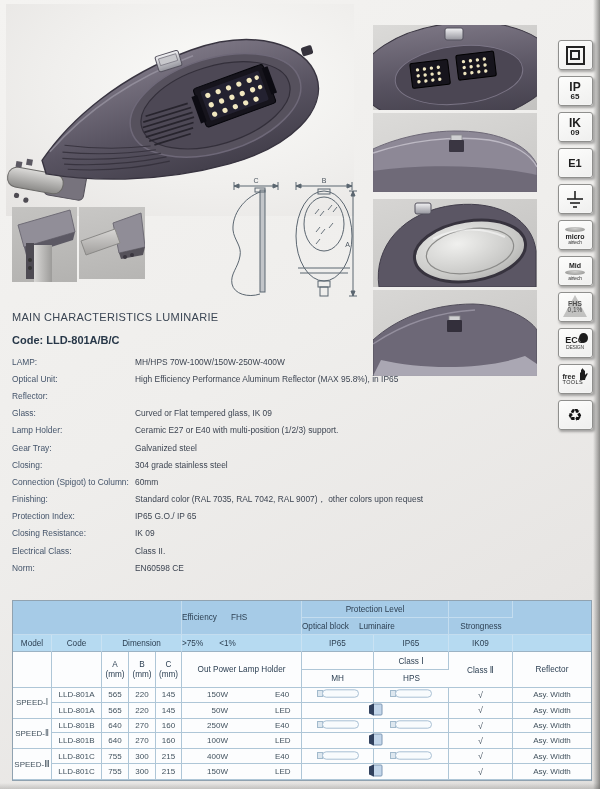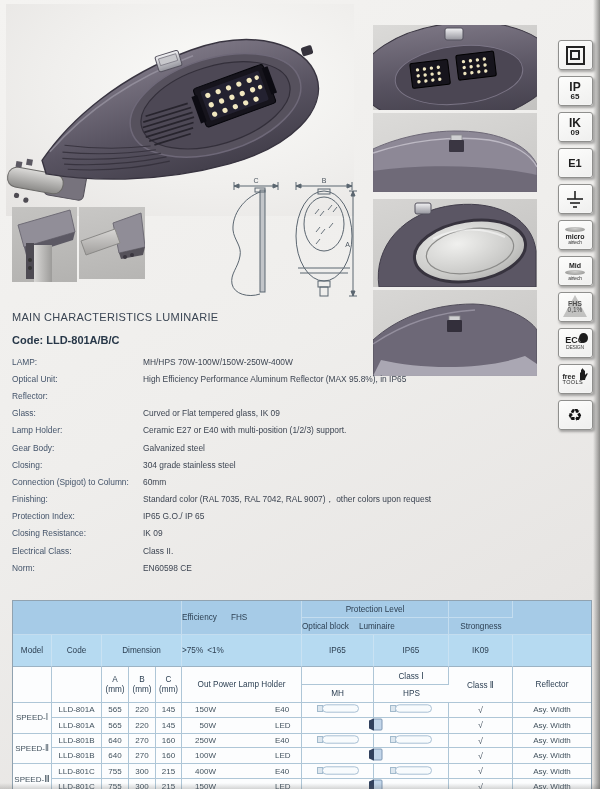--- a/index.html
+++ b/index.html
@@ -12,21 +12,21 @@
     background:linear-gradient(to bottom,rgba(90,90,88,0),rgba(90,90,88,.25));}
   .photo{position:absolute;overflow:hidden;}
   .photo svg{display:block;}
 
   
   .title{position:absolute;left:12px;top:311px;font-size:11px;color:#3a4553;letter-spacing:.3px;}
   .code{position:absolute;left:12px;top:334px;font-size:11px;font-weight:bold;color:#273748;}
   .specs{position:absolute;left:12px;top:353px;width:578px;}
   .spec-row{display:flex;height:17.2px;align-items:center;}
   .spec-label{width:123px;flex:0 0 123px;font-size:8.4px;color:#44546a;}
-  .spec-value{font-size:8.4px;color:#3d4552;margin-left:8px;}
+  .spec-value{font-size:8.4px;color:#3d4552;}
 
   
   .badges{position:absolute;left:556px;top:40px;width:38px;display:flex;flex-direction:column;gap:6px;align-items:center;}
   .badge{width:33px;height:28px;background:linear-gradient(160deg,#fdfdfc,#efefee);
     border:1px solid #8f8f8d;border-radius:3px;box-shadow:1.5px 2px 2.5px rgba(0,0,0,.3), inset 0 0 2px #fff;
     display:flex;flex-direction:column;align-items:center;justify-content:center;color:#1e1e1e;line-height:1;position:relative;}
   .badge .l1{font-size:12px;font-weight:bold;}
   .badge .l2{font-size:8px;font-weight:bold;}
   .badge .tiny{font-size:5px;color:#3a3a3a;letter-spacing:-.2px;}
   .badge .big{font-size:11px;font-weight:bold;}
@@ -44,21 +44,21 @@
   table{border-collapse:separate;border-spacing:0;table-layout:fixed;border:1px solid #90a2b0;}
   td{border-right:1px solid #aec6d7;border-bottom:1px solid #aec6d7;font-size:8.2px;color:#2e4154;
      text-align:center;vertical-align:middle;padding:0;overflow:hidden;white-space:nowrap;}
   td:last-child{border-right:none;}
   .hb{background:#a6cbe7;border-color:#c4ddef;margin-top:46px;}
   .hb2{background:#b6daf1;border-color:#c9e2f3;border-bottom-color:#9cb3c4;}
   .wc{background:#fcfdfe;}
   tr.data td{font-size:8px;color:#42525e;background:#fcfdfe;}
   .gap2{display:flex;gap:14px;}
   .gap2 span{display:inline-block;}
-  .pw{display:flex;justify-content:space-between;gap:12px;}
+  .pw{display:flex;justify-content:flex-end;gap:12px;}
   .pw .p{width:34px;text-align:right;}
   .pw .h{width:26px;text-align:left;margin-left:35px;}
   .mm{line-height:1.2;}
   .check{font-size:9px;color:#54616d;}
   .dimtxt{fill:#4a545e;font-size:7px;font-family:"Liberation Sans","DejaVu Sans",sans-serif;}
 </style>
 </head>
 <body>
 
 <div class="page">
@@ -380,21 +380,21 @@
       </div>
     <div class="spec-row">
         <span class="spec-label">Glass:</span>
         <span class="spec-value">Curved or Flat tempered glass, IK 09</span>
       </div>
     <div class="spec-row">
         <span class="spec-label">Lamp Holder:</span>
         <span class="spec-value">Ceramic E27 or E40 with multi-position (1/2/3) support.</span>
       </div>
     <div class="spec-row">
-        <span class="spec-label">Gear Body:</span>
+        <span class="spec-label">Gear Tray:</span>
         <span class="spec-value">Galvanized steel</span>
       </div>
     <div class="spec-row">
         <span class="spec-label">Closing:</span>
         <span class="spec-value">304 grade stainless steel</span>
       </div>
     <div class="spec-row">
         <span class="spec-label">Connection (Spigot) to Column:</span>
         <span class="spec-value">60mm</span>
       </div>
@@ -449,26 +449,26 @@
       </tr>
       <tr style="height:17px">
         <td class="hb" colspan="2">
           <div class="gap2" style="gap:10px;">
                 <span>Optical block</span>
                 <span>Luminaire</span>
               </div>
         </td>
         <td class="hb">Strongness</td>
       </tr>
-      <tr style="height:32px">
+      <tr style="height:17px">
         <td class="hb2">Model</td>
         <td class="hb2">Code</td>
         <td class="hb2" colspan="3">Dimension</td>
         <td class="hb2">
-          <div class="gap2" style="gap:4px;">
+          <div class="gap2" style="gap:16px;">
                 <span>&gt;75%</span>
                 <span>&lt;1%</span>
               </div>
         </td>
         <td class="hb2">IP65</td>
         <td class="hb2">IP65</td>
         <td class="hb2">IK09</td>
         <td class="hb2"></td>
       </tr>
       <tr style="height:18px">

